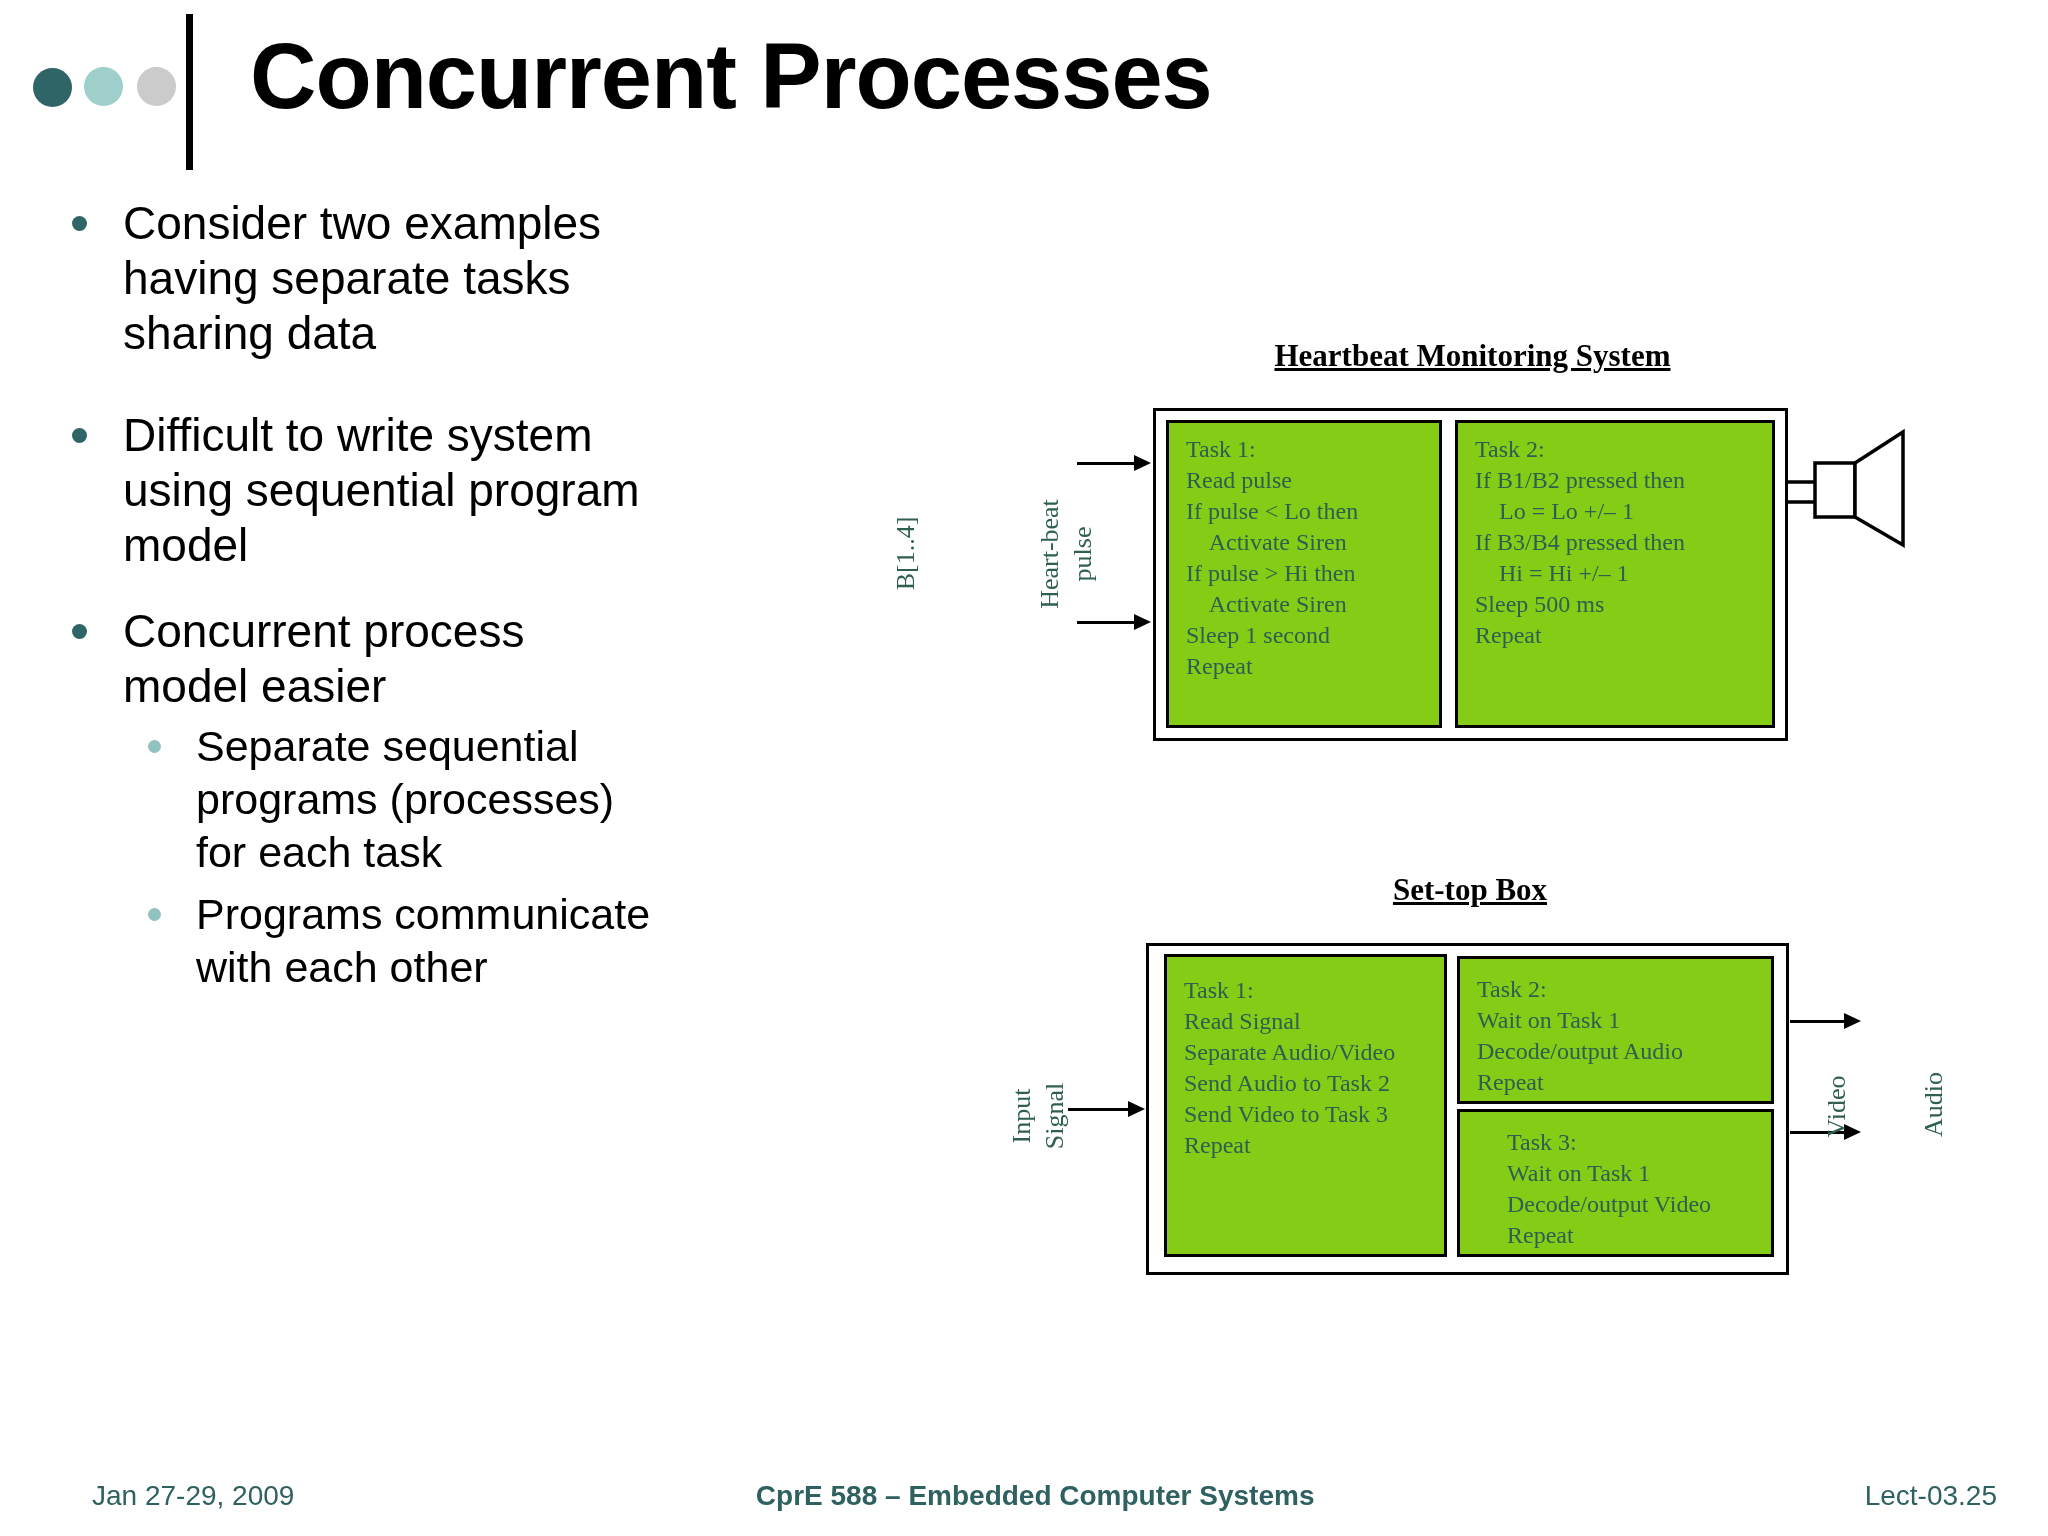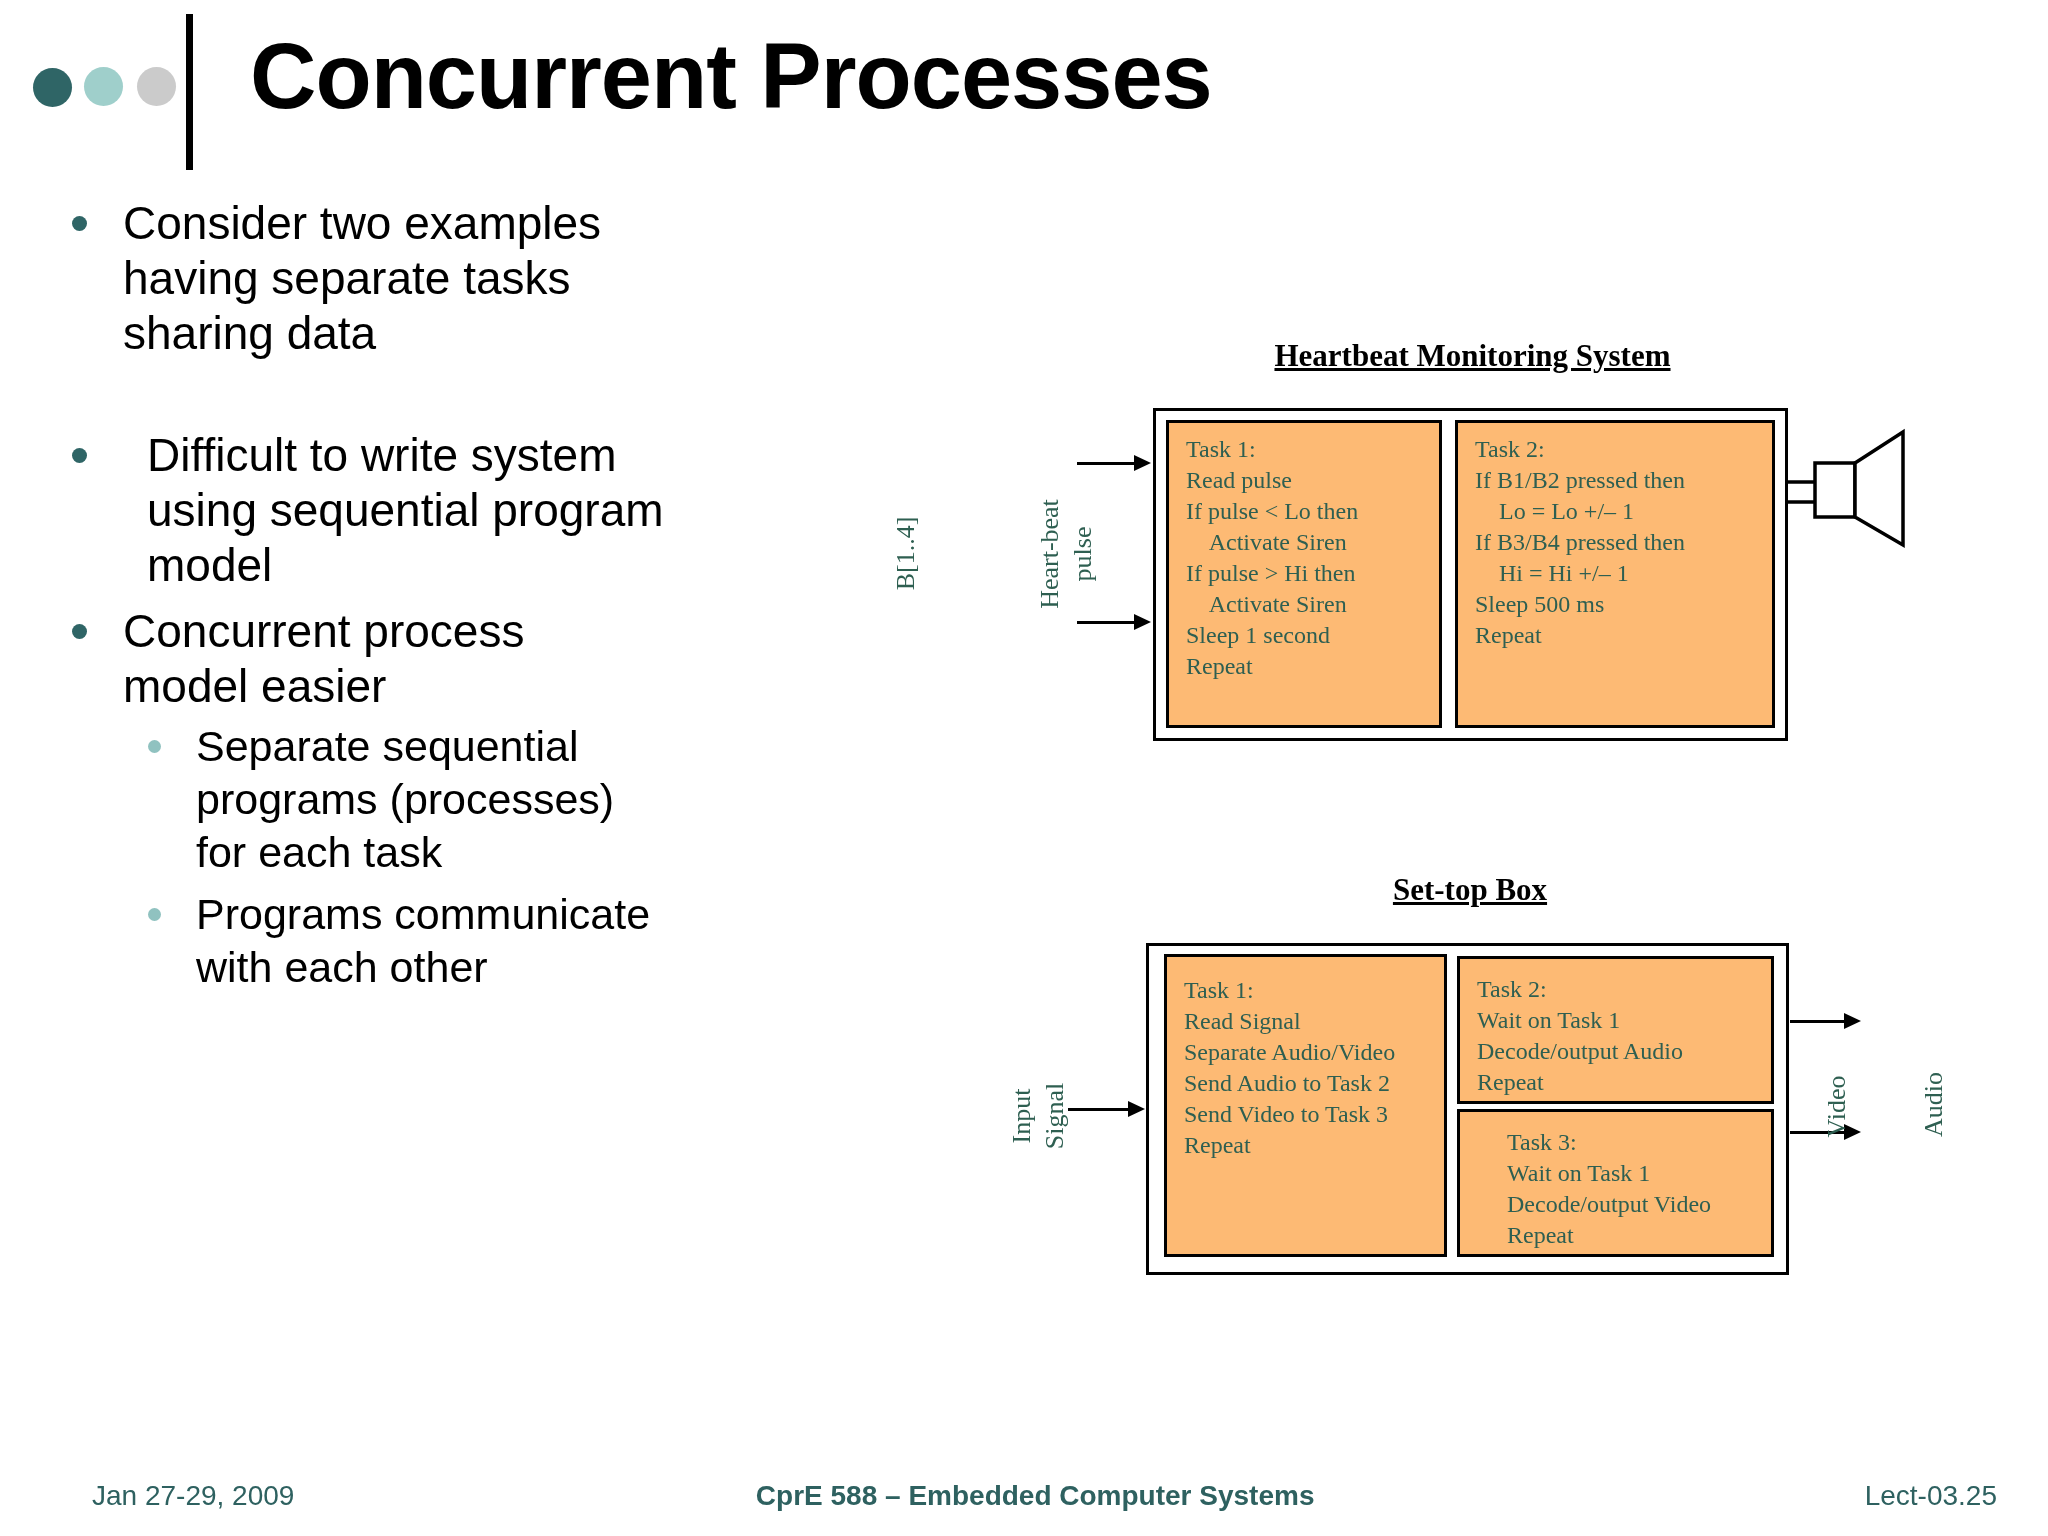--- a/index.html
+++ b/index.html
@@ -15,28 +15,28 @@
   .slide-title { position:absolute; left:250px; top:24px; font-size:92px; line-height:1.15;
                  color:#000; letter-spacing:-1px; white-space:nowrap; }
 
   
   .bullet { position:absolute; display:flex; color:#000; }
   .bullet .dot { border-radius:50%; flex:0 0 auto; }
   .lvl1 { left:62px; font-size:46px; line-height:55px; }
   .lvl1 .dot { width:15px; height:15px; background:#2F6566; margin:20px 36px 0 10px; }
   .lvl2 { left:136px; font-size:43px; line-height:53px; }
   .lvl2 .dot { width:13px; height:13px; background:#90C2C0; margin:20px 35px 0 12px; }
-  .b1 { top:196px; } .b2 { top:428px;gap:24px; } .b3 { top:604px; }
+  .b1 { top:196px; } .b2 { top:408px; } .b3 { top:604px; }
   .s1 { top:720px; } .s2 { top:888px; }
 
   
   .dg-title { position:absolute; text-align:center; font-family:"Liberation Serif", serif;
               font-weight:bold; font-size:31px; color:#000; text-decoration:underline; white-space:nowrap; }
   .box { position:absolute; border:3px solid #000; background:#fff; }
-  .task-box { position:absolute; border:3px solid #000; background:#fdba74;
+  .task-box { position:absolute; border:3px solid #000; background:#84cc16;
               font-family:"Liberation Serif", serif; font-size:24px; line-height:31px;
               color:#2E5F51; padding:11px 6px 0 17px; }
   .task-line { white-space:pre; }
   .vlabel { position:absolute; transform:rotate(-90deg); text-align:center;
             font-family:"Liberation Serif", serif; color:#2E5F51; font-size:26px; line-height:33px; }
   .arr { position:absolute; height:3px; background:#000; }
   .arr::after { content:""; position:absolute; right:-16px; top:-7px; width:0; height:0;
                 border-left:17px solid #000; border-top:8.5px solid transparent;
                 border-bottom:8.5px solid transparent; }
   .speaker { position:absolute; left:1786px; top:425px; }

